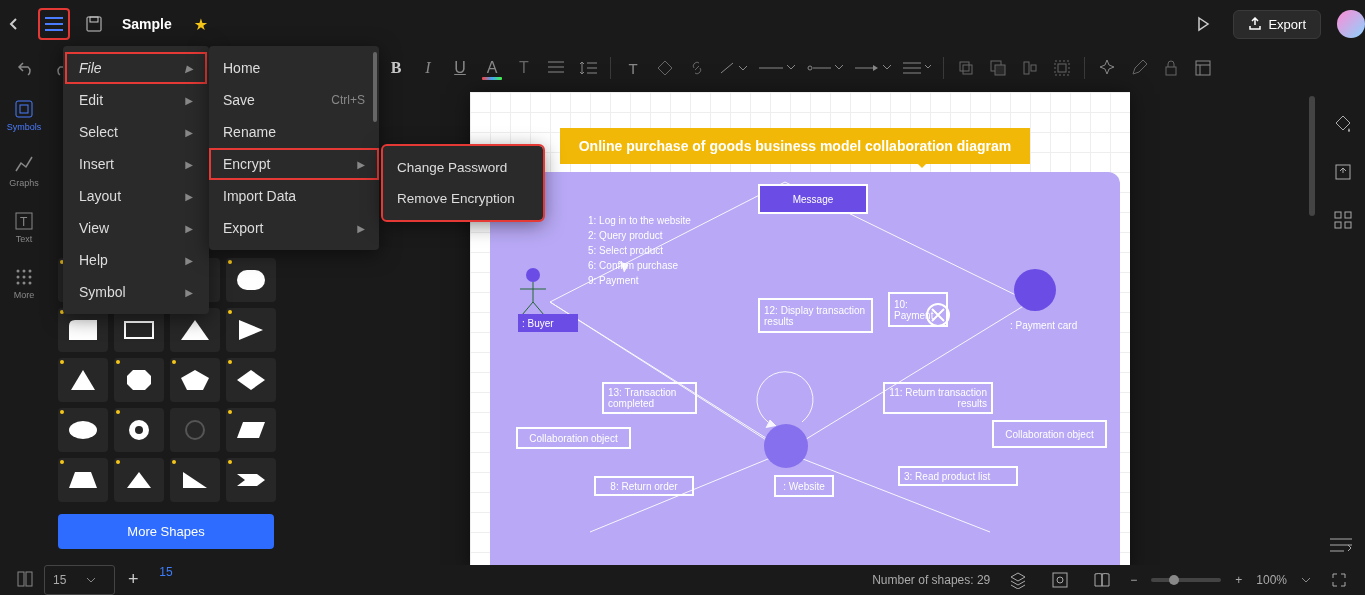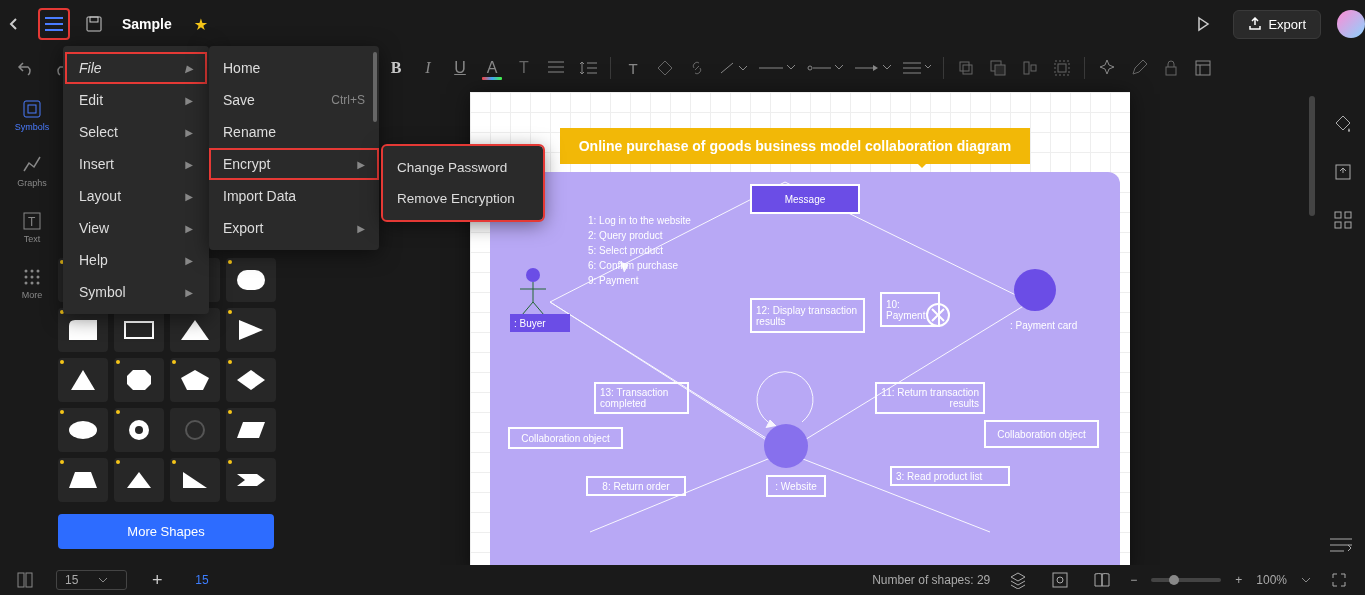--- a/index.html
+++ b/index.html
@@ -18,21 +18,21 @@
 
 
 .toolbar2 { height: 40px; background: #1a1a1a; display: flex; align-items: center; padding: 0 12px 0 58px; gap: 4px; position: relative; }
 .undo-redo { position: absolute; left: 12px; display: flex; gap: 8px; }
 .tool-icon { width: 28px; height: 28px; display: flex; align-items: center; justify-content: center; color: #888; cursor: pointer; border-radius: 3px; }
 .tool-sep { width: 1px; height: 22px; background: #3a3a3a; margin: 0 4px; }
 .font-color-icon { position: relative; }
 .font-color-underline { position: absolute; bottom: 2px; left: 4px; right: 4px; height: 3px; background: linear-gradient(90deg,#f44,#4af,#4f4); border-radius: 1px;}
 
 
-.leftrail { position: absolute; left: 8px; top: 88px; width: 48px; background: #1a1a1a; display: flex; flex-direction: column; align-items: center; gap: 14px; padding-top: 6px; }
+.leftrail { position: absolute; left: 0; top: 88px; width: 48px; background: #1a1a1a; display: flex; flex-direction: column; align-items: center; gap: 14px; padding-top: 6px; }
 .rail-item { display: flex; flex-direction: column; align-items: center; gap: 2px; color: #888; cursor: pointer; font-size: 9px; padding: 4px 0; width: 100%; }
 .rail-item.active { color: #4a7cff; }
 .rail-icon-box { width: 22px; height: 22px; display:flex; align-items:center; justify-content:center; }
 
 
 .shapes-panel { position: absolute; left: 58px; top: 258px; width: 224px; }
 .shapes-grid { display: grid; grid-template-columns: repeat(4, 50px); gap: 6px; }
 .shape-cell { width: 50px; height: 44px; background: #272727; border-radius: 4px; display: flex; align-items: center; justify-content: center; cursor: pointer; position: relative; }
 .shape-cell::before { content:""; position:absolute; top:2px; left:2px; width:4px; height:4px; background:#f5c518; border-radius:50%; opacity:0; }
 .shape-cell.dot::before { opacity:1; }
@@ -57,31 +57,31 @@
 .submenu2-item { padding: 8px 14px; font-size: 13.5px; color: #ddd; cursor: pointer; }
 
 
 .canvas-wrap { position: absolute; left: 300px; top: 92px; right: 52px; bottom: 30px; background: #1a1a1a;}
 .page { position: absolute; left: 170px; top: 0; width: 660px; height: 480px; background: #fff; box-shadow: 0 2px 20px rgba(0,0,0,.5); overflow:hidden; }
 .page-grid { position:absolute; inset:0; background-image: linear-gradient(#eee 1px, transparent 1px), linear-gradient(90deg, #eee 1px, transparent 1px); background-size: 20px 20px; }
 .diagram-bg { position:absolute; left:20px; top:80px; right:10px; bottom:-40px; background:#b8a8f5; border-radius:12px; }
 .diag-title { position:absolute; left:90px; top:36px; right:100px; background:#f2b807; color:#fff; font-weight:600; font-size:14px; padding:10px 16px; text-align:center; }
 .diag-title::after { content:""; position:absolute; right:100px; bottom:-12px; border:8px solid transparent; border-top-color:#f2b807; }
 
-.dshape { position:absolute; border:2px solid #fff; color:#fff; font-size:10px; display:flex; align-items:center; justify-content:center; text-align:center; padding:4px; }
+.dshape { position:absolute; border:2px solid #fff; color:#fff; font-size:10px; display:flex; align-items:center; justify-content:center; text-align:center; padding:4px;margin-left:8px; }
 .dshape.fill { background:#6b4de6; }
 .dlabel { position:absolute; color:#fff; font-size:10px; line-height:1.5; }
 
 
 .rightrail { position:absolute; right:0; top:92px; width:44px; display:flex; flex-direction:column; align-items:center; gap:20px; padding-top:18px; }
 .rightrail .icon-btn { color:#aaa; }
 .rightrail-bottom { position:absolute; right:10px; bottom:36px; }
 
 
-.bottombar { position:absolute; left:0; right:0; bottom:0; height:30px; background:#1a1a1a; display:flex; align-items:center; padding:0 12px; font-size:12px; color:#aaa; gap:16px; }
+.bottombar { position:absolute; left:0; right:0; bottom:0; height:30px; background:#1a1a1a; display:flex; padding:0 12px; font-size:12px; color:#aaa; gap:4px; }
 .page-number-box { border:1px solid #444; padding:2px 18px 2px 8px; border-radius:3px; display:flex; align-items:center; gap:20px; }
 .bb-right { margin-left:auto; display:flex; align-items:center; gap:14px; }
 .zoom-slider { width:70px; height:4px; background:#444; border-radius:2px; position:relative; }
 .zoom-thumb { position:absolute; left:18px; top:-3px; width:10px; height:10px; background:#888; border-radius:50%; }
 
 svg { display:block; }
 .scrollbar-v { position:absolute; right:48px; top:96px; width:8px; height:420px; }
 .scrollbar-thumb-v { position:absolute; top:0; width:6px; height:120px; background:#444; border-radius:3px; }
 </style>
 </head>

